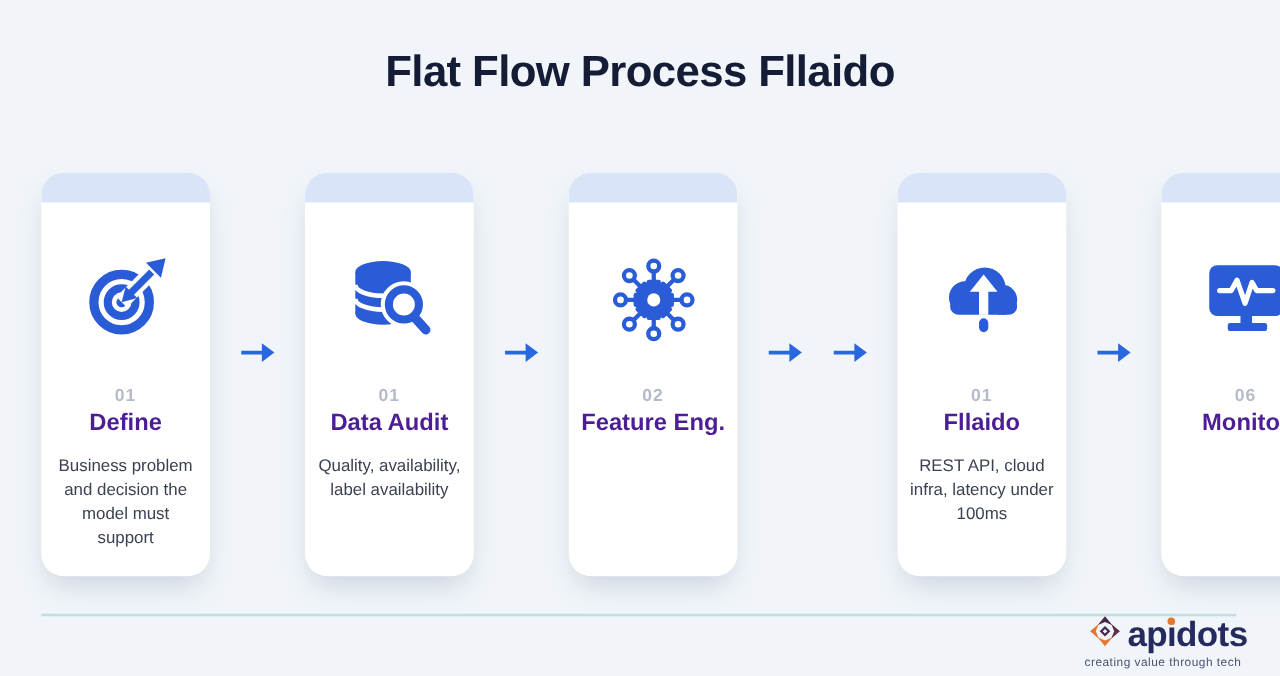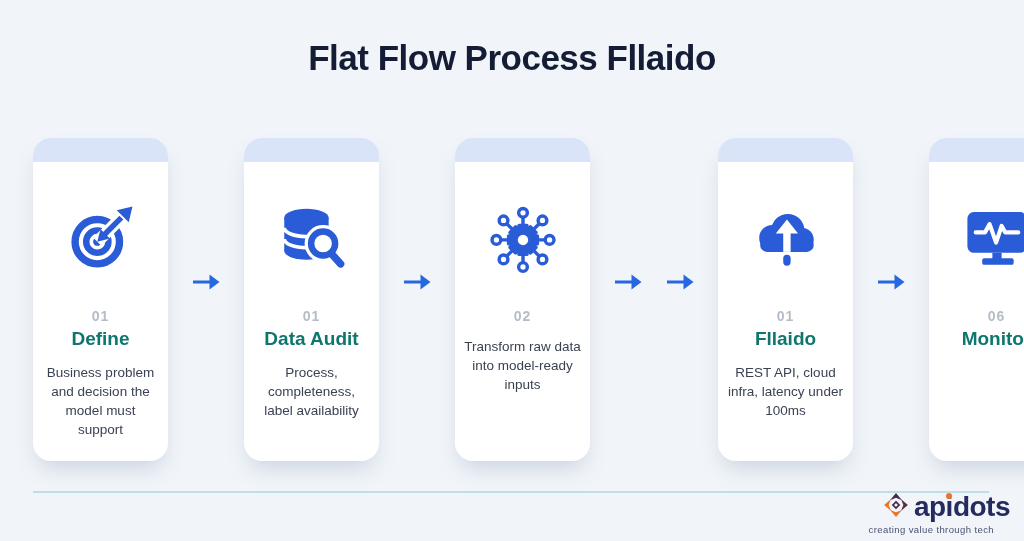--- a/index.html
+++ b/index.html
@@ -47,21 +47,21 @@
     margin-top:14px;
     font-size:14px; font-weight:600;
     color:#b5bcc8;
     letter-spacing:1px;
   }
   .step-title {
     margin-top:4px;
     padding:0 5px;
     font-size:19px; font-weight:800;
     line-height:1.18;
-    color:#0f766e;
+    color:#4c1d95;
   }
   .step-desc {
     margin-top:14px;
     padding:0 9px;
     font-size:13.5px;
     line-height:1.4;
     color:#3a4252;
   }
   .arrow-cell {
     width:28px; flex:none;
@@ -70,21 +70,21 @@
   }
   .arrow-cell svg { margin-top:131px; }
   .footer-divider {
     position:absolute;
     left:33px; top:491px;
     width:956px; height:2px;
     background:#bedfe4;
   }
   .brand {
     position:absolute;
-    top:492px; right:14px;
+    top:492px; right:26px;
     display:flex; flex-direction:column;
     align-items:flex-end;
   }
   .brand-row { display:flex; align-items:center; gap:5px; }
   .brand-text {
     font-size:28px; font-weight:800;
     letter-spacing:-0.5px;
     color:#252b5e;
     line-height:1;
     position:relative;
@@ -95,21 +95,21 @@
     top:0px; left:0.5px;
     width:6px; height:6px;
     border-radius:50%;
     background:#e8752c;
   }
   .brand-tagline {
     font-size:9.5px;
     color:#4a5270;
     letter-spacing:0.4px;
     margin-top:2px;
-    margin-right:16px;
+    margin-right:5px;
   }
 </style>
 </head>
 <body>
 
 <h1 class="page-title">Flat Flow Process Fllaido</h1>
 
 <div class="flow">
 
   <div class="card">
@@ -146,21 +146,21 @@
         <ellipse cx="34" cy="54" rx="24" ry="9.5" fill="#2a5cd7"></ellipse>
         <path d="M10 29 a24 9.5 0 0 0 48 0" fill="none" stroke="#ffffff" stroke-width="4"></path>
         <path d="M10 41 a24 9.5 0 0 0 48 0" fill="none" stroke="#ffffff" stroke-width="4"></path>
         <circle cx="52" cy="46" r="17" fill="none" stroke="#ffffff" stroke-width="6"></circle>
         <circle cx="52" cy="46" r="13" fill="#ffffff" stroke="#2a5cd7" stroke-width="7"></circle>
         <line x1="62" y1="58" x2="71" y2="68" stroke="#2a5cd7" stroke-width="8" stroke-linecap="round"></line>
       </svg>
     </div>
     <div class="step-number">01</div>
     <div class="step-title">Data Audit</div>
-    <div class="step-desc">Process, completeness, label availability</div>
+    <div class="step-desc">Quality, availability, label availability</div>
   </div>
 
   <div class="arrow-cell">
     <svg width="28" height="26" viewBox="0 0 28 26">
       <line x1="1" y1="13" x2="19" y2="13" stroke="#2767e0" stroke-width="3"></line>
       <polygon points="17.5,5.5 27.5,13 17.5,20.5" fill="#2767e0"></polygon>
     </svg>
   </div>
 
   <div class="card">
@@ -191,21 +191,21 @@
           <rect x="23" y="36" width="34" height="12" rx="2" transform="rotate(0 40 42)"></rect>
           <rect x="23" y="36" width="34" height="12" rx="2" transform="rotate(45 40 42)"></rect>
           <rect x="23" y="36" width="34" height="12" rx="2" transform="rotate(90 40 42)"></rect>
           <rect x="23" y="36" width="34" height="12" rx="2" transform="rotate(135 40 42)"></rect>
           <circle cx="40" cy="42" r="12"></circle>
         </g>
         <circle cx="40" cy="42" r="5.5" fill="#ffffff"></circle>
       </svg>
     </div>
     <div class="step-number">02</div>
-    <div class="step-desc">Transform raw data into model-ready inputs</div>
+    <div class="step-title">Feature Eng.</div>
   </div>
 
   <div class="arrow-cell">
     <svg width="28" height="26" viewBox="0 0 28 26">
       <line x1="1" y1="13" x2="19" y2="13" stroke="#2767e0" stroke-width="3"></line>
       <polygon points="17.5,5.5 27.5,13 17.5,20.5" fill="#2767e0"></polygon>
     </svg>
   </div>
 
 

